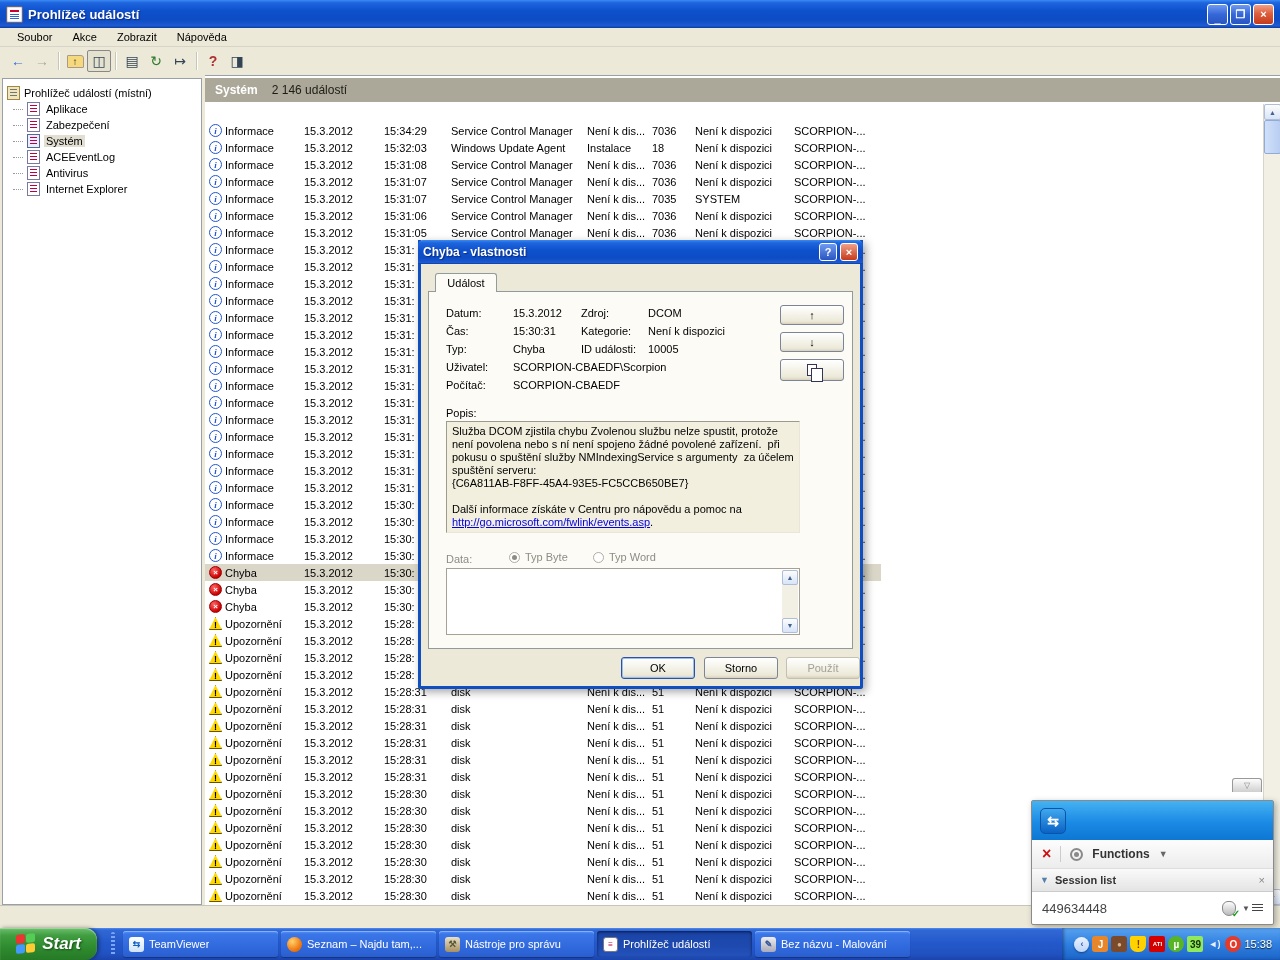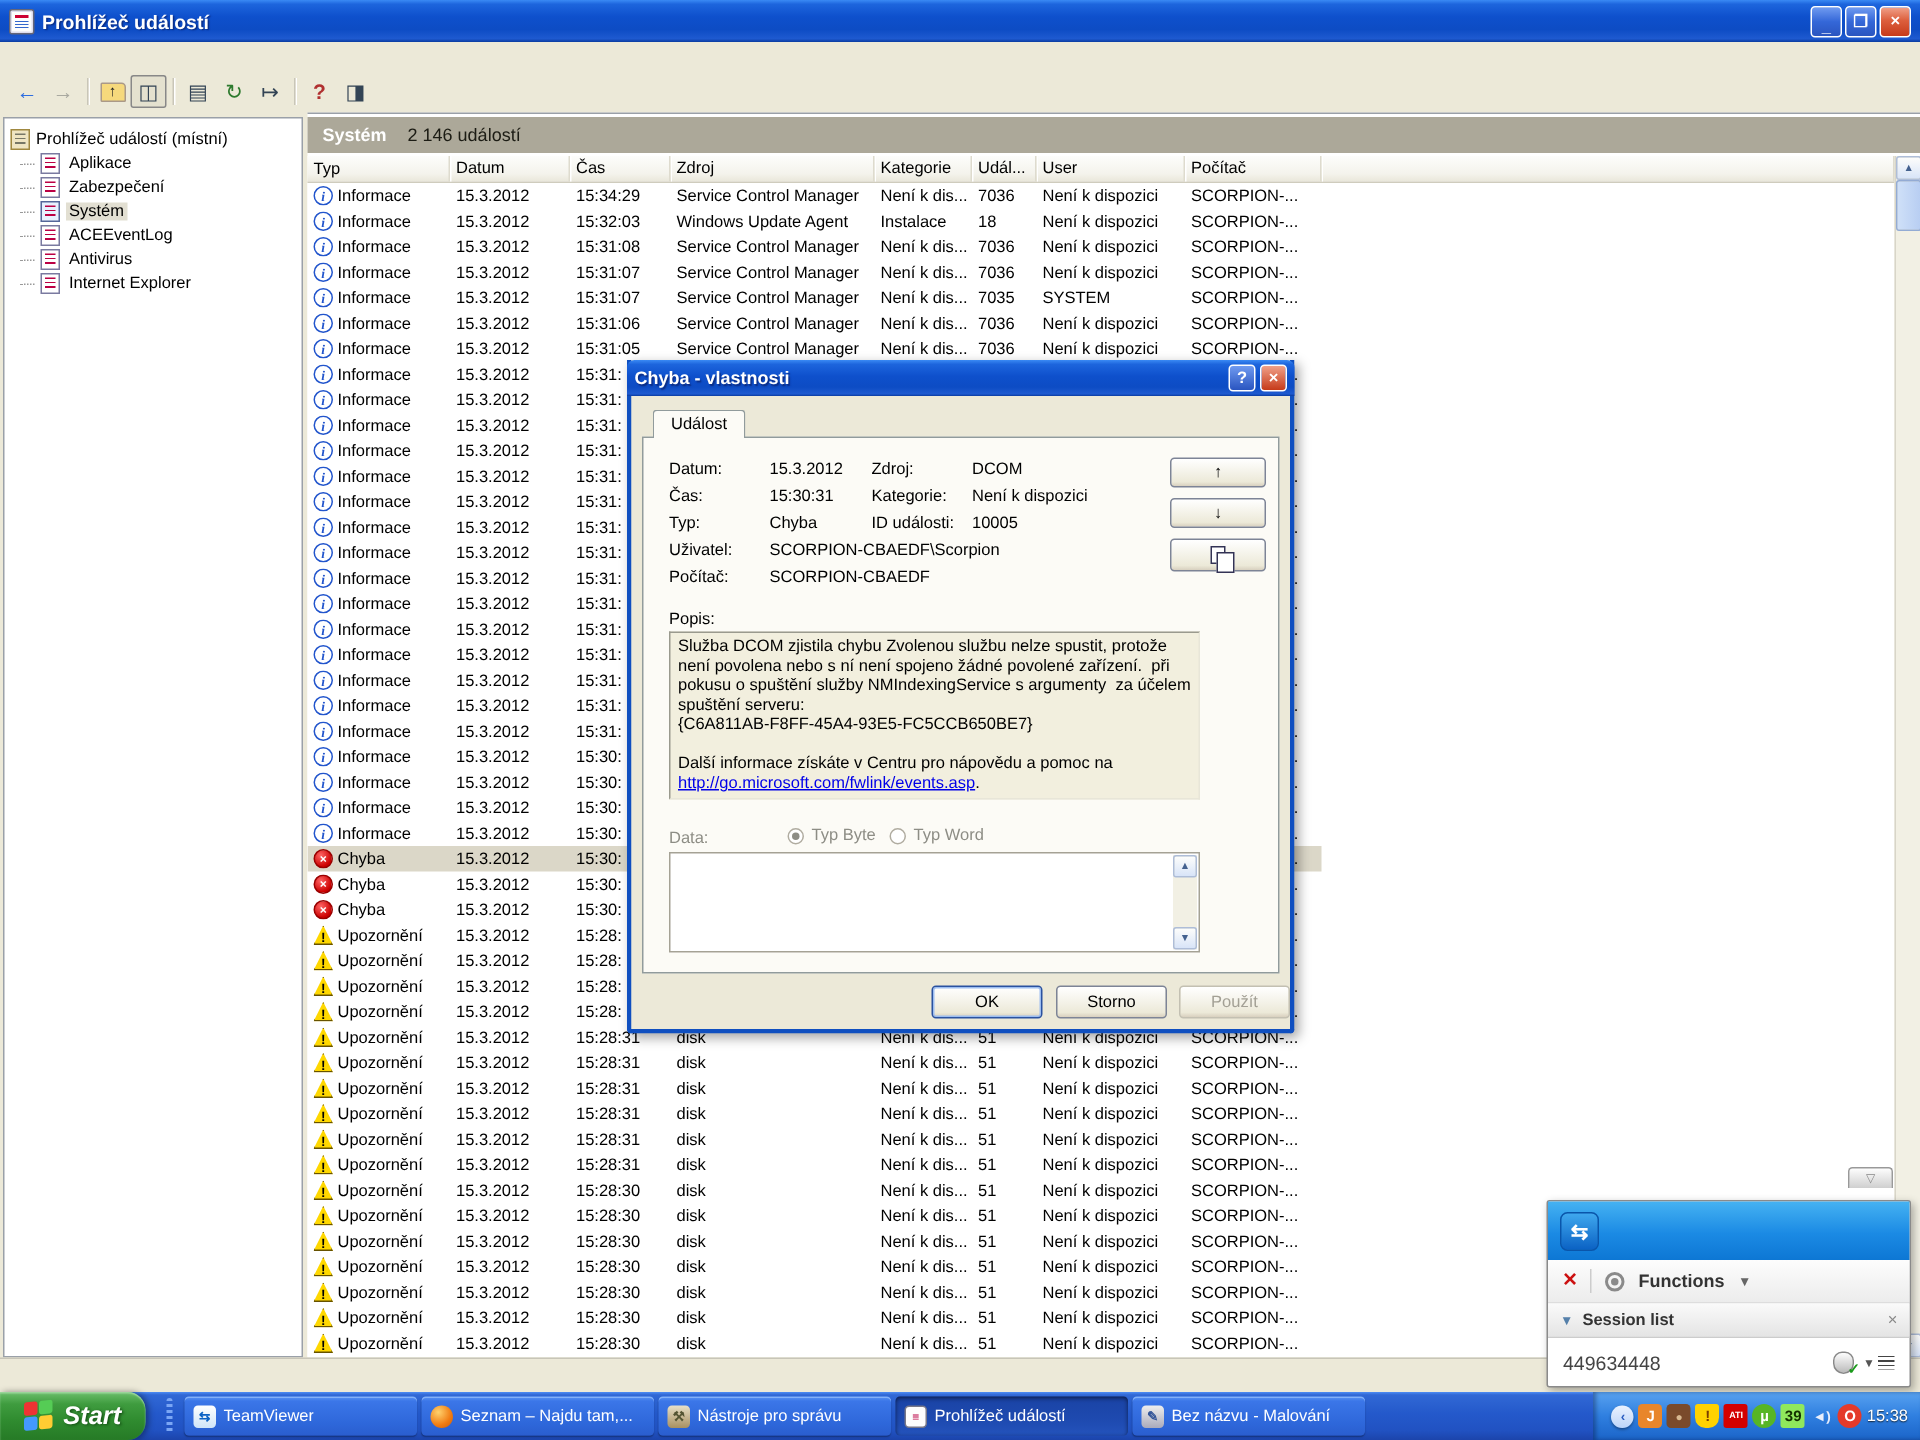--- a/index.html
+++ b/index.html
@@ -191,20 +191,26 @@
     <span class="ttitle">Prohlížeč událostí</span>
     <span class="tbns tbtns">
       <span class="tb min">
           <span>_</span>
         </span>
       <span class="tb">❐</span>
       <span class="tb close">×</span>
     </span>
   </div>
 
+  <div class="menubar">
+      <span class="menu-item">Soubor</span>
+      <span class="menu-item">Akce</span>
+      <span class="menu-item">Zobrazit</span>
+      <span class="menu-item">Nápověda</span>
+    </div>
   <div class="toolbar">
       <span class="tbtn">
         <span class="g-blue">←</span>
       </span>
       <span class="tbtn">
         <span class="g-gray">→</span>
       </span>
       <span class="tsep"></span>
       <span class="tbtn">
         <span class="g-folder">↑</span>
@@ -263,31 +269,20 @@
             <span class="lbl">Internet Explorer</span>
           </li>
         </ul>
     </div>
 
     <div class="listpanel">
       <div class="olivehdr">
         <span class="h1">Systém</span>
         <span class="h2">2 146 událostí</span>
       </div>
-      <div class="theader">
-          <span class="hcell c0">Typ</span>
-          <span class="hcell c1">Datum</span>
-          <span class="hcell c2">Čas</span>
-          <span class="hcell c3">Zdroj</span>
-          <span class="hcell c4">Kategorie</span>
-          <span class="hcell c5">Udál...</span>
-          <span class="hcell c6">User</span>
-          <span class="hcell c7">Počítač</span>
-          <span class="hcell" style="flex: 1 1 0%;"></span>
-        </div>
       <div class="rows">
           <div class="row">
             <span class="cell c0">
               <span class="ticn info">i</span>
               <span>Informace</span>
             </span>
             <span class="cell c1">15.3.2012</span>
             <span class="cell c2">15:34:29</span>
             <span class="cell c3">Service Control Manager</span>
             <span class="cell c4">Není k dis...</span>
@@ -966,21 +961,21 @@
   <span class="dl" style="left:25px; top:167px;">Popis:</span>
   <div class="descbox">
     <span class="txt">Služba DCOM zjistila chybu Zvolenou službu nelze spustit, protože není povolena nebo s ní není spojeno žádné povolené zařízení.  při pokusu o spuštění služby NMIndexingService s argumenty  za účelem spuštění serveru:
 {C6A811AB-F8FF-45A4-93E5-FC5CCB650BE7}
 
 Další informace získáte v Centru pro nápovědu a pomoc na</span><br>
     <a href="#">http://go.microsoft.com/fwlink/events.asp</a><span>.</span>
   </div>
 
   <span class="dl" style="left:25px; top:313px; color:#8d8d85;">Data:</span>
-  <span class="dl radio" style="left:88px; top:311px;margin-left:16px;">
+  <span class="dl radio" style="left:88px; top:311px;">
     <span class="rdot on"></span>
     <span>Typ Byte</span>
   </span>
   <span class="dl radio" style="left:172px; top:311px;">
     <span class="rdot"></span>
     <span>Typ Word</span>
   </span>
 
   <div class="dtext">
     <div class="dtsb">

